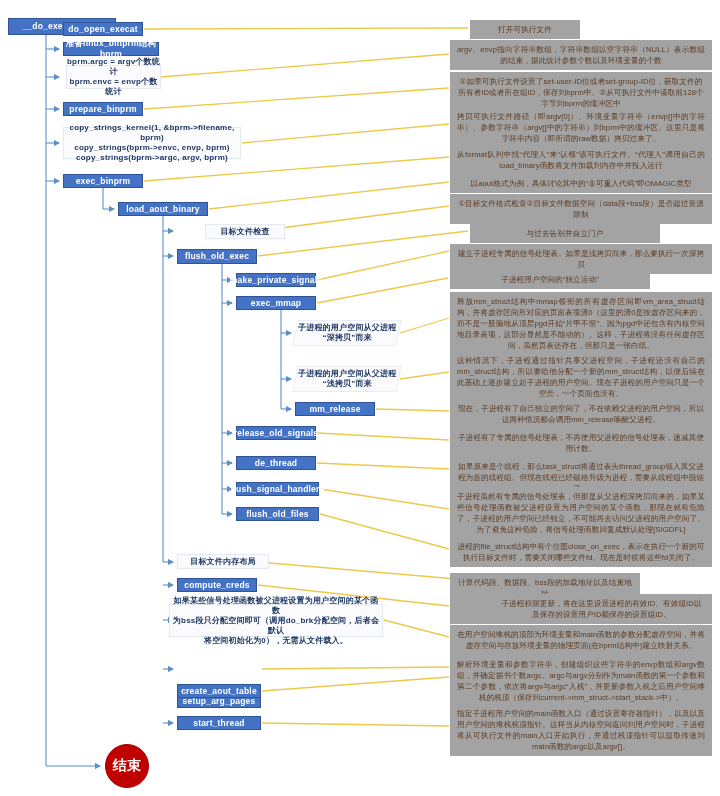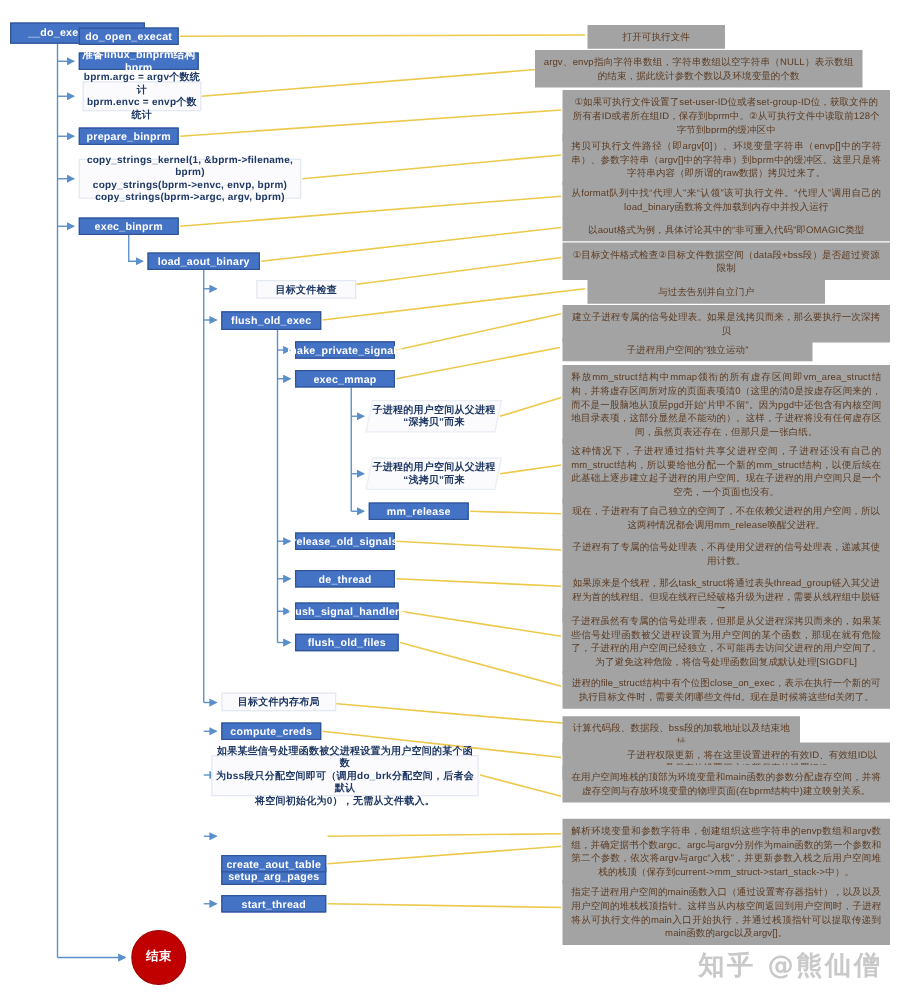--- a/index.html
+++ b/index.html
@@ -51,21 +51,21 @@
     border:1px solid #2f5597;
     color:#ffffff;
     font-size:8.5px;
     font-weight:700;
   }
   .node.endcircle{
     background:#c00000;
     border:1px solid #a50000;
     border-radius:50%;
     color:#ffffff;
-    font-size:10px;
+    font-size:14px;
     font-weight:700;
   }
 
   
   .note{
     position:absolute;
     box-sizing:border-box;
     background:#a3a3a3;
     color:#5a3a22;
     font-size:7.6px;
@@ -243,42 +243,41 @@
       <div class="node blue" style="left: 177px; top: 684px; width: 84px; height: 14px;">
         <span style="white-space: pre-line;">create_aout_table</span>
       </div>
       <div class="node blue" style="left: 177px; top: 716px; width: 84px; height: 14px;">
         <span style="white-space: pre-line;">start_thread</span>
       </div>
     </div>
 
   <div id="notes">
       <div class="note center" style="left: 470px; top: 20px; width: 110px; min-height: 15px;">打开可执行文件</div>
-      <div class="note" style="left: 428px; top: 40px; width: 262px; min-height: 28px;">argv、envp指向字符串数组，字符串数组以空字符串（NULL）表示数组的结束，据此统计参数个数以及环境变量的个数</div>
+      <div class="note" style="left: 450px; top: 40px; width: 262px; min-height: 28px;">argv、envp指向字符串数组，字符串数组以空字符串（NULL）表示数组的结束，据此统计参数个数以及环境变量的个数</div>
       <div class="note center" style="left: 450px; top: 72px; width: 262px; min-height: 31px;">①如果可执行文件设置了set-user-ID位或者set-group-ID位，获取文件的所有者ID或者所在组ID，保存到bprm中。②从可执行文件中读取前128个字节到bprm的缓冲区中</div>
       <div class="note" style="left: 450px; top: 107px; width: 262px; min-height: 34px;">拷贝可执行文件路径（即argv[0]）、环境变量字符串（envp[]中的字符串）、参数字符串（argv[]中的字符串）到bprm中的缓冲区。这里只是将字符串内容（即所谓的raw数据）拷贝过来了。</div>
       <div class="note" style="left: 450px; top: 145px; width: 262px; min-height: 24px;">从format队列中找“代理人”来“认领”该可执行文件。“代理人”调用自己的load_binary函数将文件加载到内存中并投入运行</div>
       <div class="note center" style="left: 450px; top: 174px; width: 262px; min-height: 16px;">以aout格式为例，具体讨论其中的“非可重入代码”即OMAGIC类型</div>
       <div class="note center" style="left: 450px; top: 194px; width: 262px; min-height: 24px;">①目标文件格式检查②目标文件数据空间（data段+bss段）是否超过资源限制</div>
       <div class="note center" style="left: 470px; top: 224px; width: 190px; min-height: 15px;">与过去告别并自立门户</div>
       <div class="note center" style="left: 450px; top: 244px; width: 262px; min-height: 15px;">建立子进程专属的信号处理表。如果是浅拷贝而来，那么要执行一次深拷贝</div>
       <div class="note center" style="left: 450px; top: 270px; width: 200px; min-height: 16px;">子进程用户空间的“独立运动”</div>
       <div class="note" style="left: 450px; top: 292px; width: 262px; min-height: 53px;">释放mm_struct结构中mmap领衔的所有虚存区间即vm_area_struct结构，并将虚存区间所对应的页面表项清0（这里的清0是按虚存区间来的，而不是一股脑地从顶层pgd开始“片甲不留”。因为pgd中还包含有内核空间地目录表项，这部分显然是不能动的）。这样，子进程将没有任何虚存区间，虽然页表还存在，但那只是一张白纸。</div>
       <div class="note" style="left: 450px; top: 351px; width: 262px; min-height: 43px;">这种情况下，子进程通过指针共享父进程空间，子进程还没有自己的mm_struct结构，所以要给他分配一个新的mm_struct结构，以便后续在此基础上逐步建立起子进程的用户空间。现在子进程的用户空间只是一个空壳，一个页面也没有。</div>
       <div class="note center" style="left: 450px; top: 399px; width: 262px; min-height: 24px;">现在，子进程有了自己独立的空间了，不在依赖父进程的用户空间，所以这两种情况都会调用mm_release唤醒父进程。</div>
       <div class="note center" style="left: 450px; top: 428px; width: 262px; min-height: 24px;">子进程有了专属的信号处理表，不再使用父进程的信号处理表，递减其使用计数。</div>
       <div class="note center" style="left: 450px; top: 457px; width: 262px; min-height: 24px;">如果原来是个线程，那么task_struct将通过表头thread_group链入其父进程为首的线程组。但现在线程已经破格升级为进程，需要从线程组中脱链了。</div>
       <div class="note" style="left: 450px; top: 487px; width: 262px; min-height: 44px;">子进程虽然有专属的信号处理表，但那是从父进程深拷贝而来的，如果某些信号处理函数被父进程设置为用户空间的某个函数，那现在就有危险了，子进程的用户空间已经独立，不可能再去访问父进程的用户空间了。为了避免这种危险，将信号处理函数回复成默认处理[SIGDFL]</div>
       <div class="note center" style="left: 450px; top: 537px; width: 262px; min-height: 24px;">进程的file_struct结构中有个位图close_on_exec，表示在执行一个新的可执行目标文件时，需要关闭哪些文件fd。现在是时候将这些fd关闭了。</div>
       <div class="note center" style="left: 450px; top: 573px; width: 190px; min-height: 15px;">计算代码段、数据段、bss段的加载地址以及结束地址</div>
       <div class="note center" style="left: 450px; top: 594px; width: 262px; min-height: 24px; padding-left: 48px;">子进程权限更新，将在这里设置进程的有效ID、有效组ID以及保存的设置用户ID额保存的设置组ID。</div>
-      <div class="note center" style="left: 450px; top: 612px; width: 262px; min-height: 24px;">在用户空间堆栈的顶部为环境变量和main函数的参数分配虚存空间，并将虚存空间与存放环境变量的物理页面(在bprm结构中)建立映射关系。</div>
+      <div class="note center" style="left: 450px; top: 625px; width: 262px; min-height: 24px;">在用户空间堆栈的顶部为环境变量和main函数的参数分配虚存空间，并将虚存空间与存放环境变量的物理页面(在bprm结构中)建立映射关系。</div>
       <div class="note" style="left: 450px; top: 655px; width: 262px; min-height: 44px;">解析环境变量和参数字符串，创建组织这些字符串的envp数组和argv数组，并确定据书个数argc。argc与argv分别作为main函数的第一个参数和第二个参数，依次将argv与argc“入栈”，并更新参数入栈之后用户空间堆栈的栈顶（保存到current-&gt;mm_struct-&gt;start_stack-&gt;中）。</div>
       <div class="note" style="left: 450px; top: 704px; width: 262px; min-height: 44px;">指定子进程用户空间的main函数入口（通过设置寄存器指针），以及以及用户空间的堆栈栈顶指针。这样当从内核空间返回到用户空间时，子进程将从可执行文件的main入口开始执行，并通过栈顶指针可以提取传递到main函数的argc以及argv[]。</div>
     </div>
 
   <div class="node endcircle" id="end-node" style="left: 105px; top: 744px; width: 44px; height: 44px;">
     <span>结束</span>
   </div>
 
-  <div class="watermark">知乎 @熊仙僧</div>
 
 </div>
 
 </body></html>

